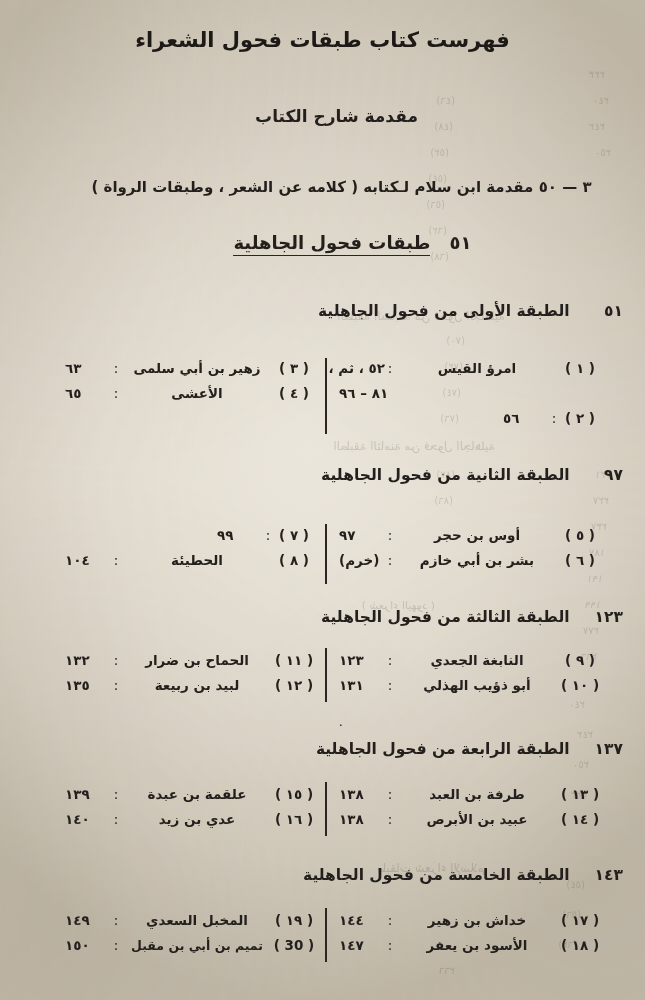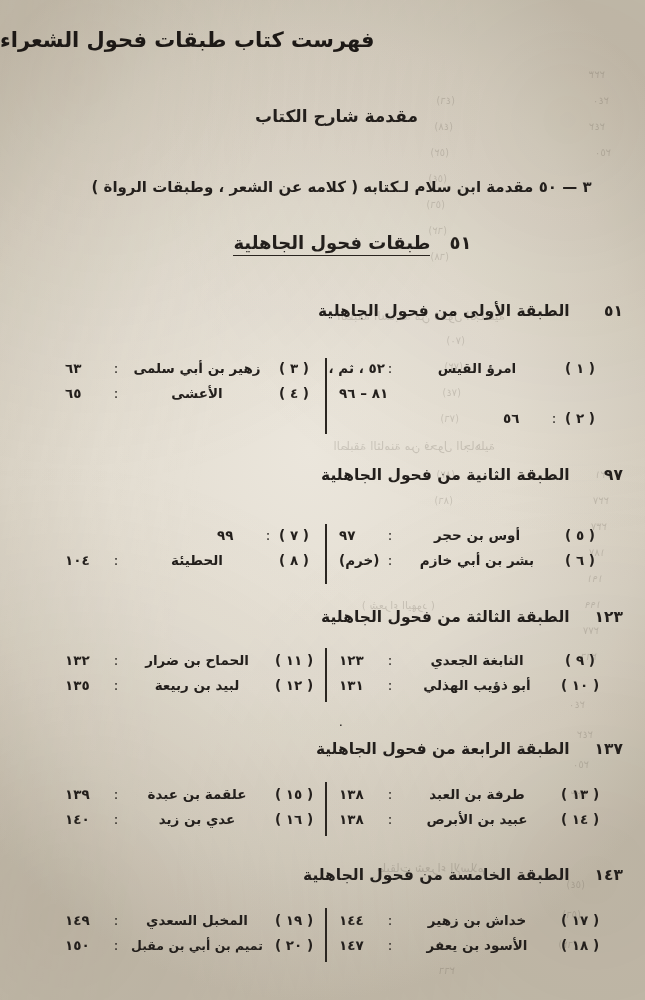--- a/index.html
+++ b/index.html
@@ -54,21 +54,21 @@
   .content {
     position: relative;
     z-index: 2;
     padding: 0;
   }
   .title {
     position: absolute;
     top: 28px;
     right: 0;
     left: 0;
-    text-align: left;
+    text-align: center;
     font-size: 21px;
     font-weight: 700;
     letter-spacing: 0px;
     color: #1d1916;
   }
   .heading-underline {
     border-bottom: 1.6px solid #2a2520;
     padding-bottom: 2px;
   }
   .sec {
@@ -370,21 +370,21 @@
       </div>
     </div>
     <div class="col left" style="top:908px;">
       <div class="entry">
         <span class="num">( ١٩ )</span>
         <span class="nm">المخبل السعدي</span>
         <span class="colon">:</span>
         <span class="pnum">١٤٩</span>
       </div>
       <div class="entry">
-        <span class="num">( ٢٠ )</span>
+        <span class="num">( 30 )</span>
         <span class="nm" style="font-size:12.5px;">تميم بن أبي بن مقبل</span>
         <span class="colon">:</span>
         <span class="pnum">١٥٠</span>
       </div>
     </div>
 
   </div>
 </div>
 
 </body></html>

